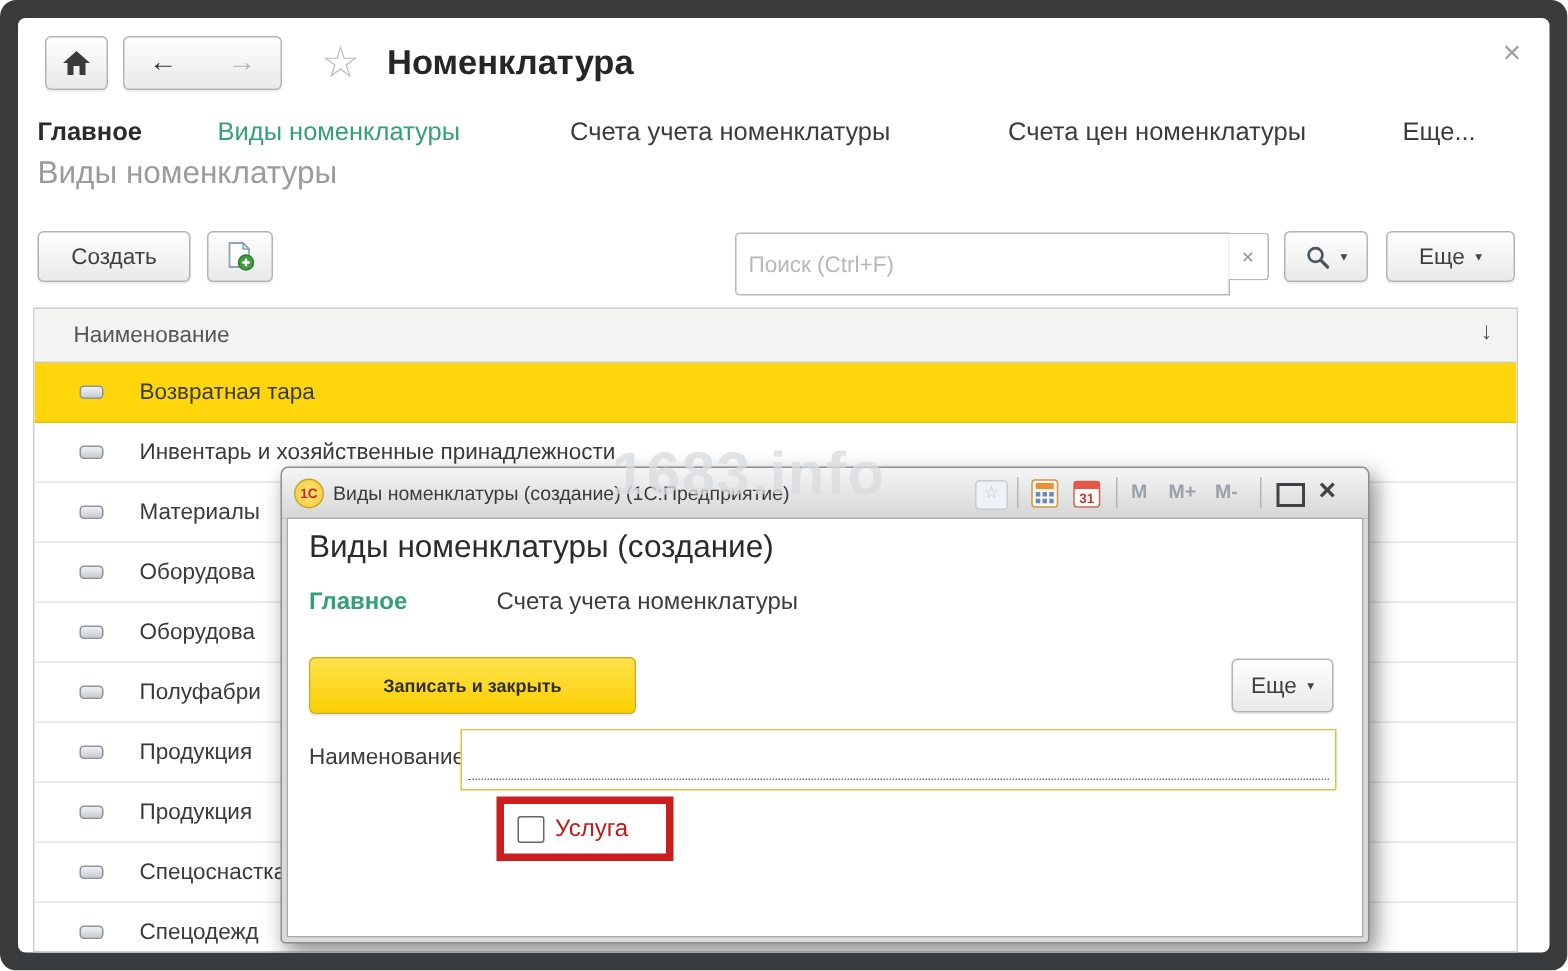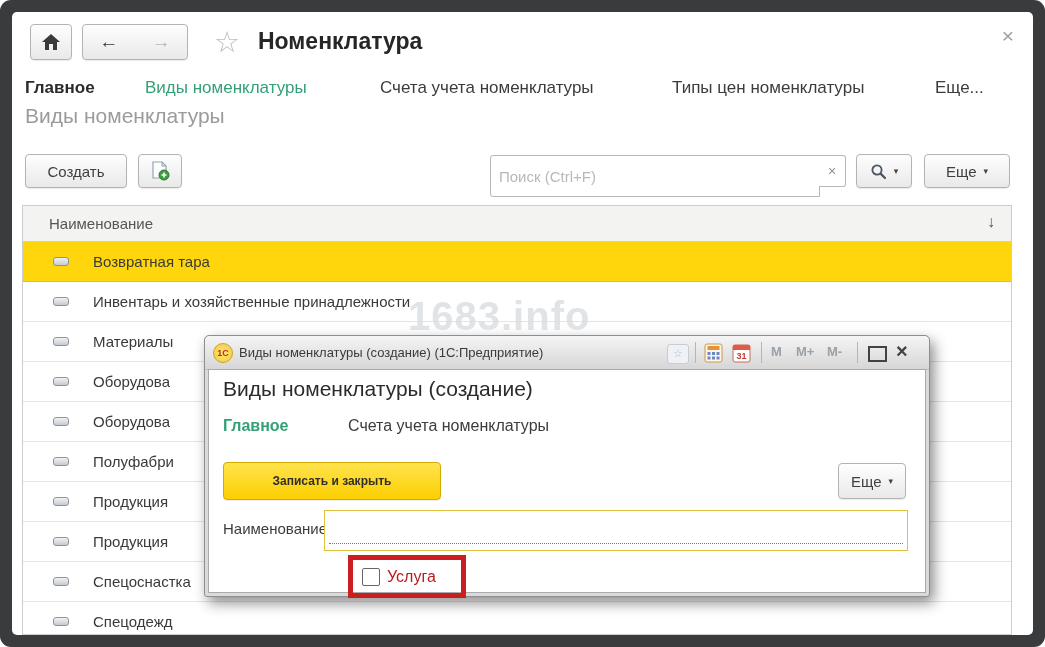--- a/index.html
+++ b/index.html
@@ -43,23 +43,23 @@
          border:1px solid #cdcdcd;box-sizing:border-box;overflow:hidden;background:#fff;}
   .thead{height:36px;background:#f3f3f1;border-bottom:1px solid #cdcdcd;display:flex;
          align-items:center;padding-left:26px;font-size:15px;color:#555;position:relative;box-sizing:border-box;}
   .sort{position:absolute;right:16px;top:7px;font-size:16px;color:#555;}
   .trow{height:40px;display:flex;align-items:center;padding-left:30px;
         border-bottom:1px solid #e4e4e4;font-size:15px;color:#3a3a3a;box-sizing:border-box;cursor:default;}
   .trow.selected{background:#ffd60b;border-bottom:1px solid #e8c200;}
   .pill{width:14px;height:7px;border:1px solid #8d939b;border-radius:3px;
         background:linear-gradient(#f0f2f4,#c6cbd1);margin-right:24px;flex:none;}
   
-  .dialog{position:absolute;left:192px;top:299px;width:726px;height:262px;
+  .dialog{position:absolute;left:175px;top:299px;width:726px;height:318px;
           background:#dadada;border:1px solid #8e8e8e;border-radius:5px 5px 3px 3px;
-          box-shadow:4px 6px 14px rgba(0,0,0,.45);box-sizing:border-box;margin-top:24px;}
+          box-shadow:4px 6px 14px rgba(0,0,0,.45);box-sizing:border-box;}
   .dlg-titlebar{position:absolute;left:0;top:0;right:0;height:33px;
           background:linear-gradient(#f5f5f5,#d6d6d6);border-bottom:1px solid #bdbdbd;
           border-radius:5px 5px 0 0;}
   .dlg-content{position:absolute;left:3px;right:3px;top:33px;bottom:3px;
           background:#fff;border:1px solid #aaaaaa;box-sizing:border-box;}
   .logo1c{position:absolute;left:8px;top:7px;width:18px;height:18px;border-radius:50%;
           background:radial-gradient(#ffe873,#f3c93c);border:1px solid #caa52c;
           color:#c2262e;font-size:9px;font-weight:bold;display:flex;align-items:center;justify-content:center;}
   .dlg-title{position:absolute;left:34px;top:9px;font-size:13px;color:#3a3a3a;white-space:nowrap;}
   .tb-sep{position:absolute;top:6px;width:1px;height:21px;background:#b5b5b5;}
@@ -105,21 +105,21 @@
         <span>→</span>
       </div>
     </div>
     <div class="abs fav-star" style="left:202px;top:12px;"><span>☆</span></div>
     <div class="abs hdr-title" style="left:246px;top:16px;">Номенклатура</div>
     <div class="abs win-close" style="left:982px;top:10px;width:28px;height:28px;"><span>×</span></div>
 
     <div class="tab bold" style="left:13px;">Главное</div>
     <div class="tab active" style="left:133px;">Виды номенклатуры</div>
     <div class="tab" style="left:368px;">Счета учета номенклатуры</div>
-    <div class="tab" style="left:660px;">Типы цен номенклатуры</div>
+    <div class="tab" style="left:660px;">Счета цен номенклатуры</div>
     <div class="tab" style="left:923px;">Еще...</div>
 
     <div class="abs section-title" style="left:13px;top:92px;">Виды номенклатуры</div>
 
     <div class="btn" style="left:13px;top:142px;width:102px;height:34px;">
       <span>Создать</span>
     </div>
     <div class="btn" style="left:126px;top:142px;width:44px;height:34px;">
       <svg width="20" height="20" viewBox="0 0 20 20">
         <path d="M3 1 H12 L16 5 V17 H3 Z" fill="#fdfdfd" stroke="#8fa3b5" stroke-width="1.2"></path>

